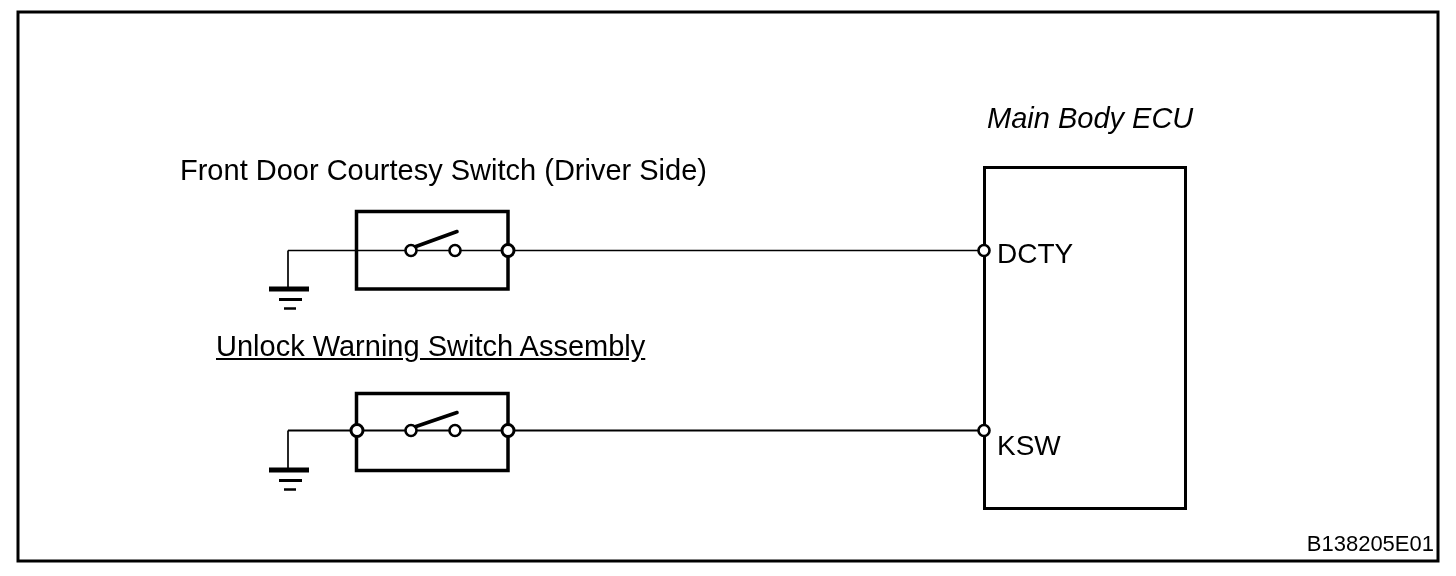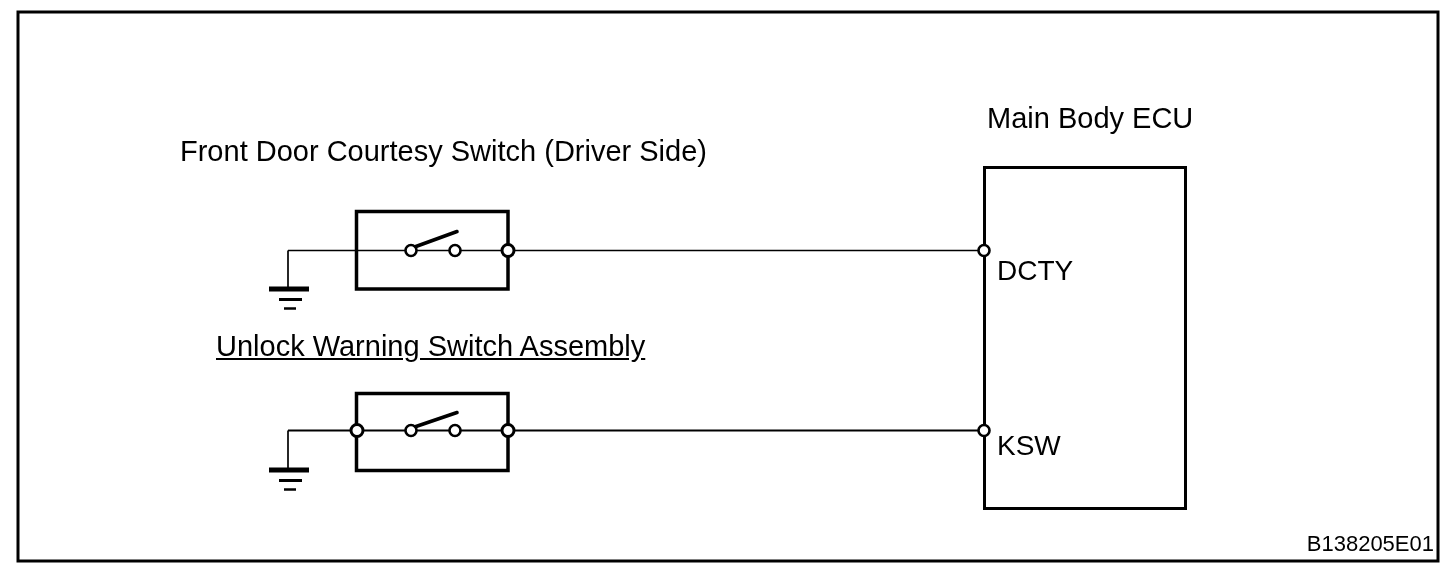--- a/index.html
+++ b/index.html
@@ -85,25 +85,25 @@
     <circle cx="508" cy="250.5" r="6" fill="#ffffff" stroke="#000000" stroke-width="3"></circle>
     <circle cx="984" cy="250.5" r="5.5" fill="#ffffff" stroke="#000000" stroke-width="2.6"></circle>
 
     <circle cx="357" cy="430.5" r="6" fill="#ffffff" stroke="#000000" stroke-width="3"></circle>
     <circle cx="411" cy="430.5" r="5.5" fill="#ffffff" stroke="#000000" stroke-width="2.6"></circle>
     <circle cx="455" cy="430.5" r="5.5" fill="#ffffff" stroke="#000000" stroke-width="2.6"></circle>
     <circle cx="508" cy="430.5" r="6" fill="#ffffff" stroke="#000000" stroke-width="3"></circle>
     <circle cx="984" cy="430.5" r="5.5" fill="#ffffff" stroke="#000000" stroke-width="2.6"></circle>
   </svg>
 
-  <div class="diagram-label" style="left:180px; top:137px;">Front Door Courtesy Switch (Driver Side)</div>
+  <div class="diagram-label" style="left:180px; top:156px;">Front Door Courtesy Switch (Driver Side)</div>
 
   <div class="diagram-label" style="left:216px; top:332px;text-decoration:underline;">Unlock Warning Switch Assembly</div>
 
-  <div class="diagram-label" style="left:987px; top:104px;">Main Body ECU</div>
+  <div class="diagram-label" style="left:987px; top:104px;font-style:italic;">Main Body ECU</div>
 
-  <div class="terminal-label" style="left:997px; top:257px;text-align:center;">DCTY</div>
+  <div class="terminal-label" style="left:997px; top:240px;text-align:center;">DCTY</div>
 
   <div class="terminal-label" style="left:997px; top:420px;margin-top:12px;">KSW</div>
 
   <div class="figure-code">B138205E01</div>
 
 </div>
 
 </body></html>

